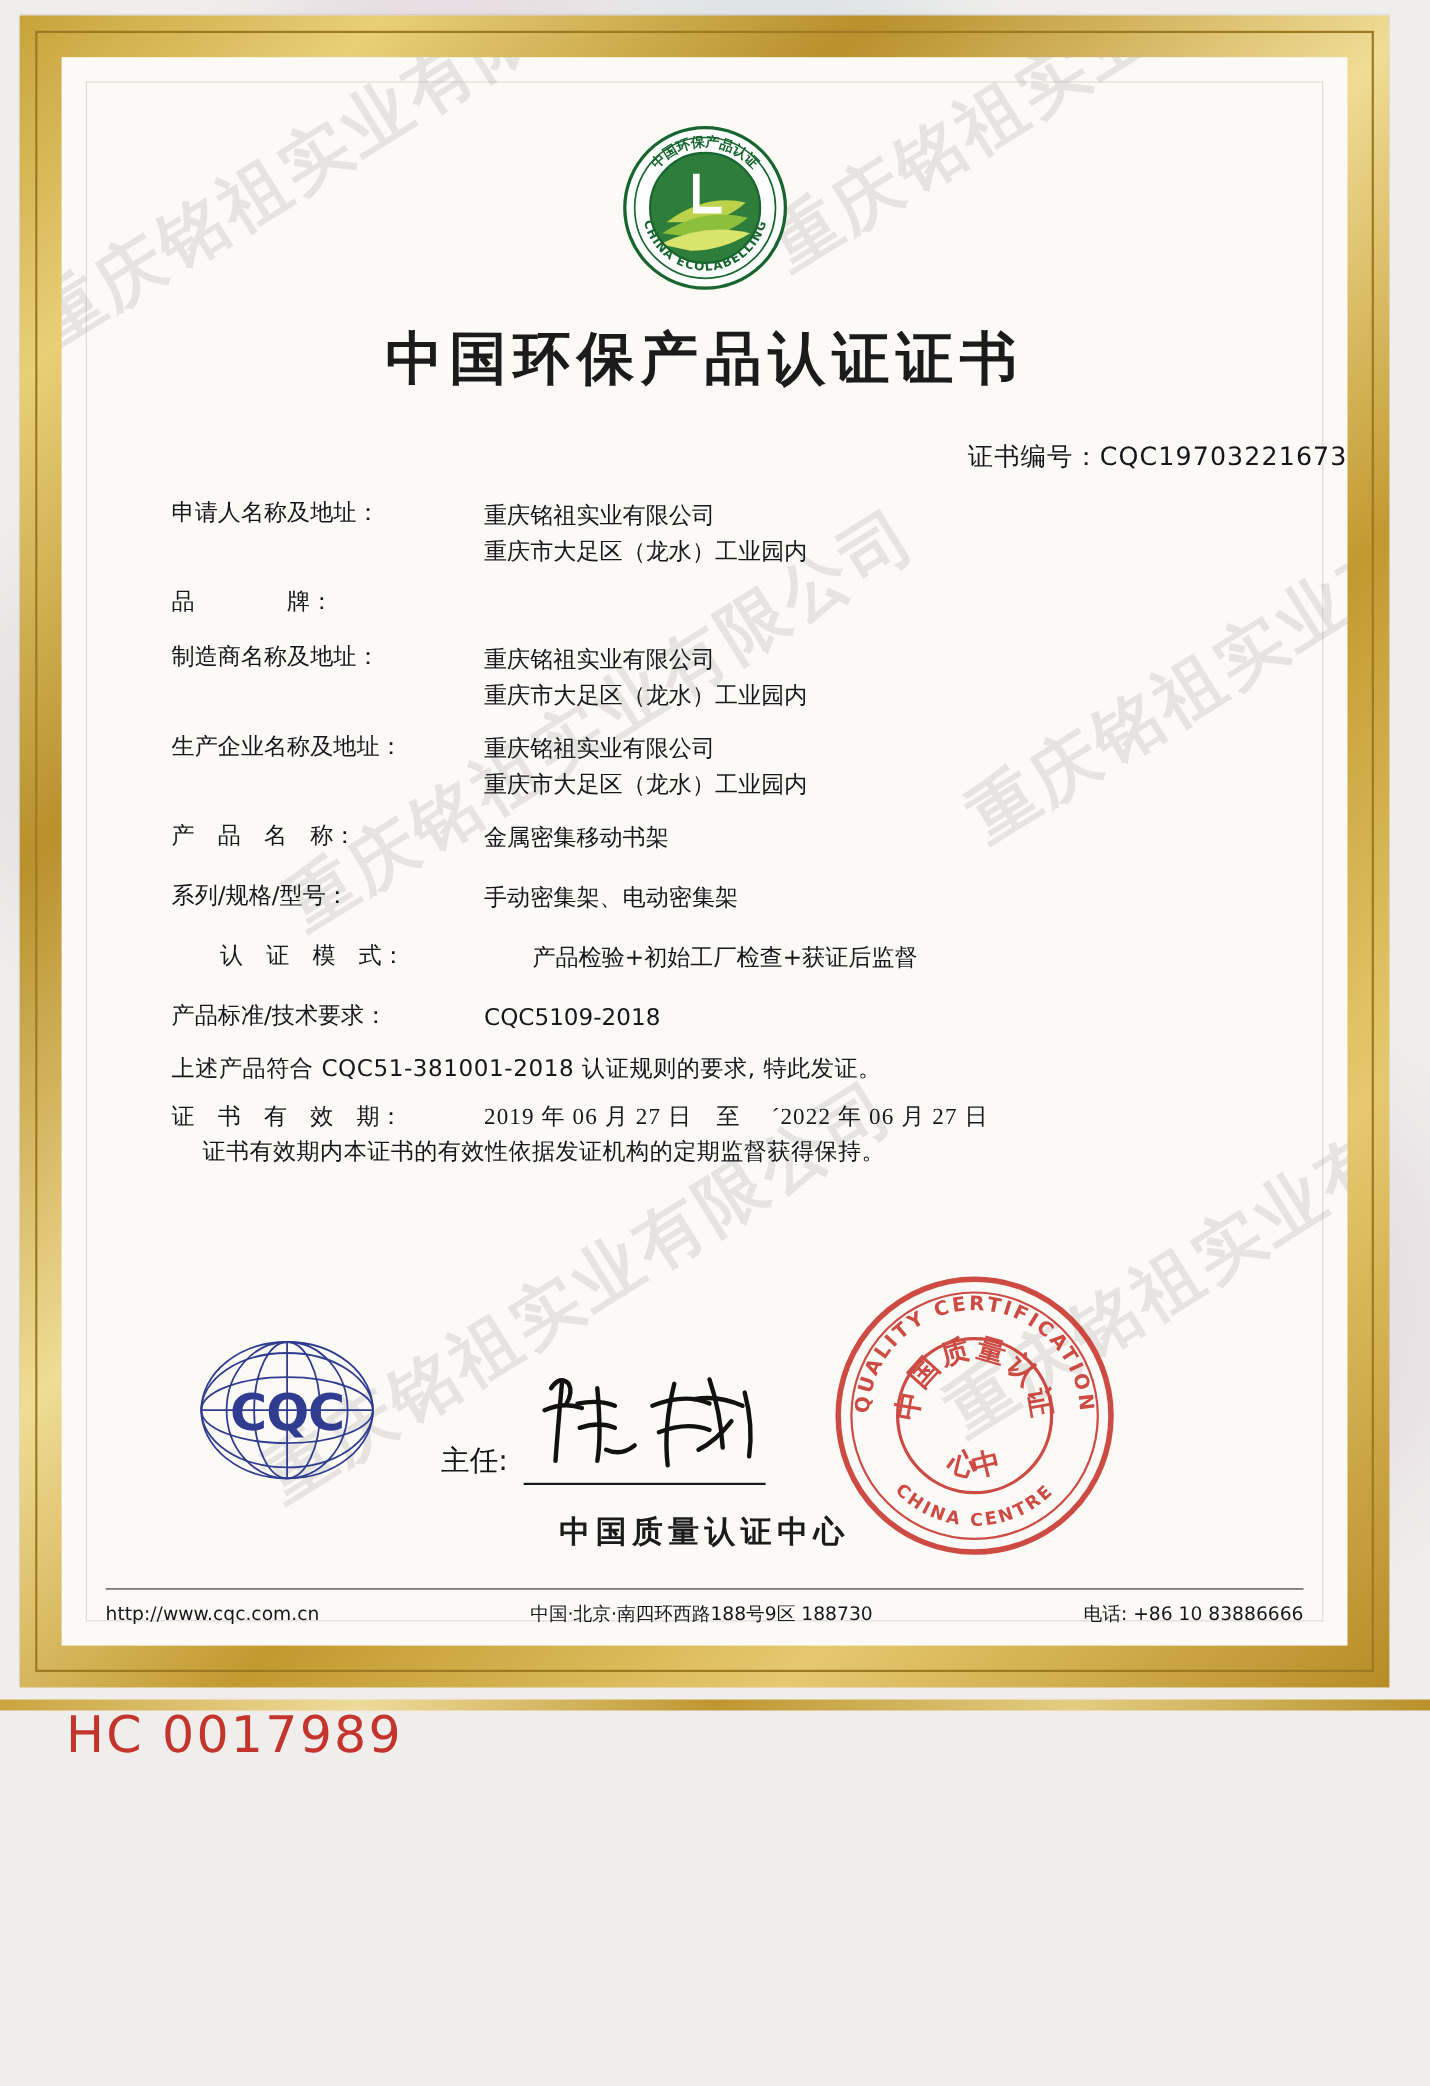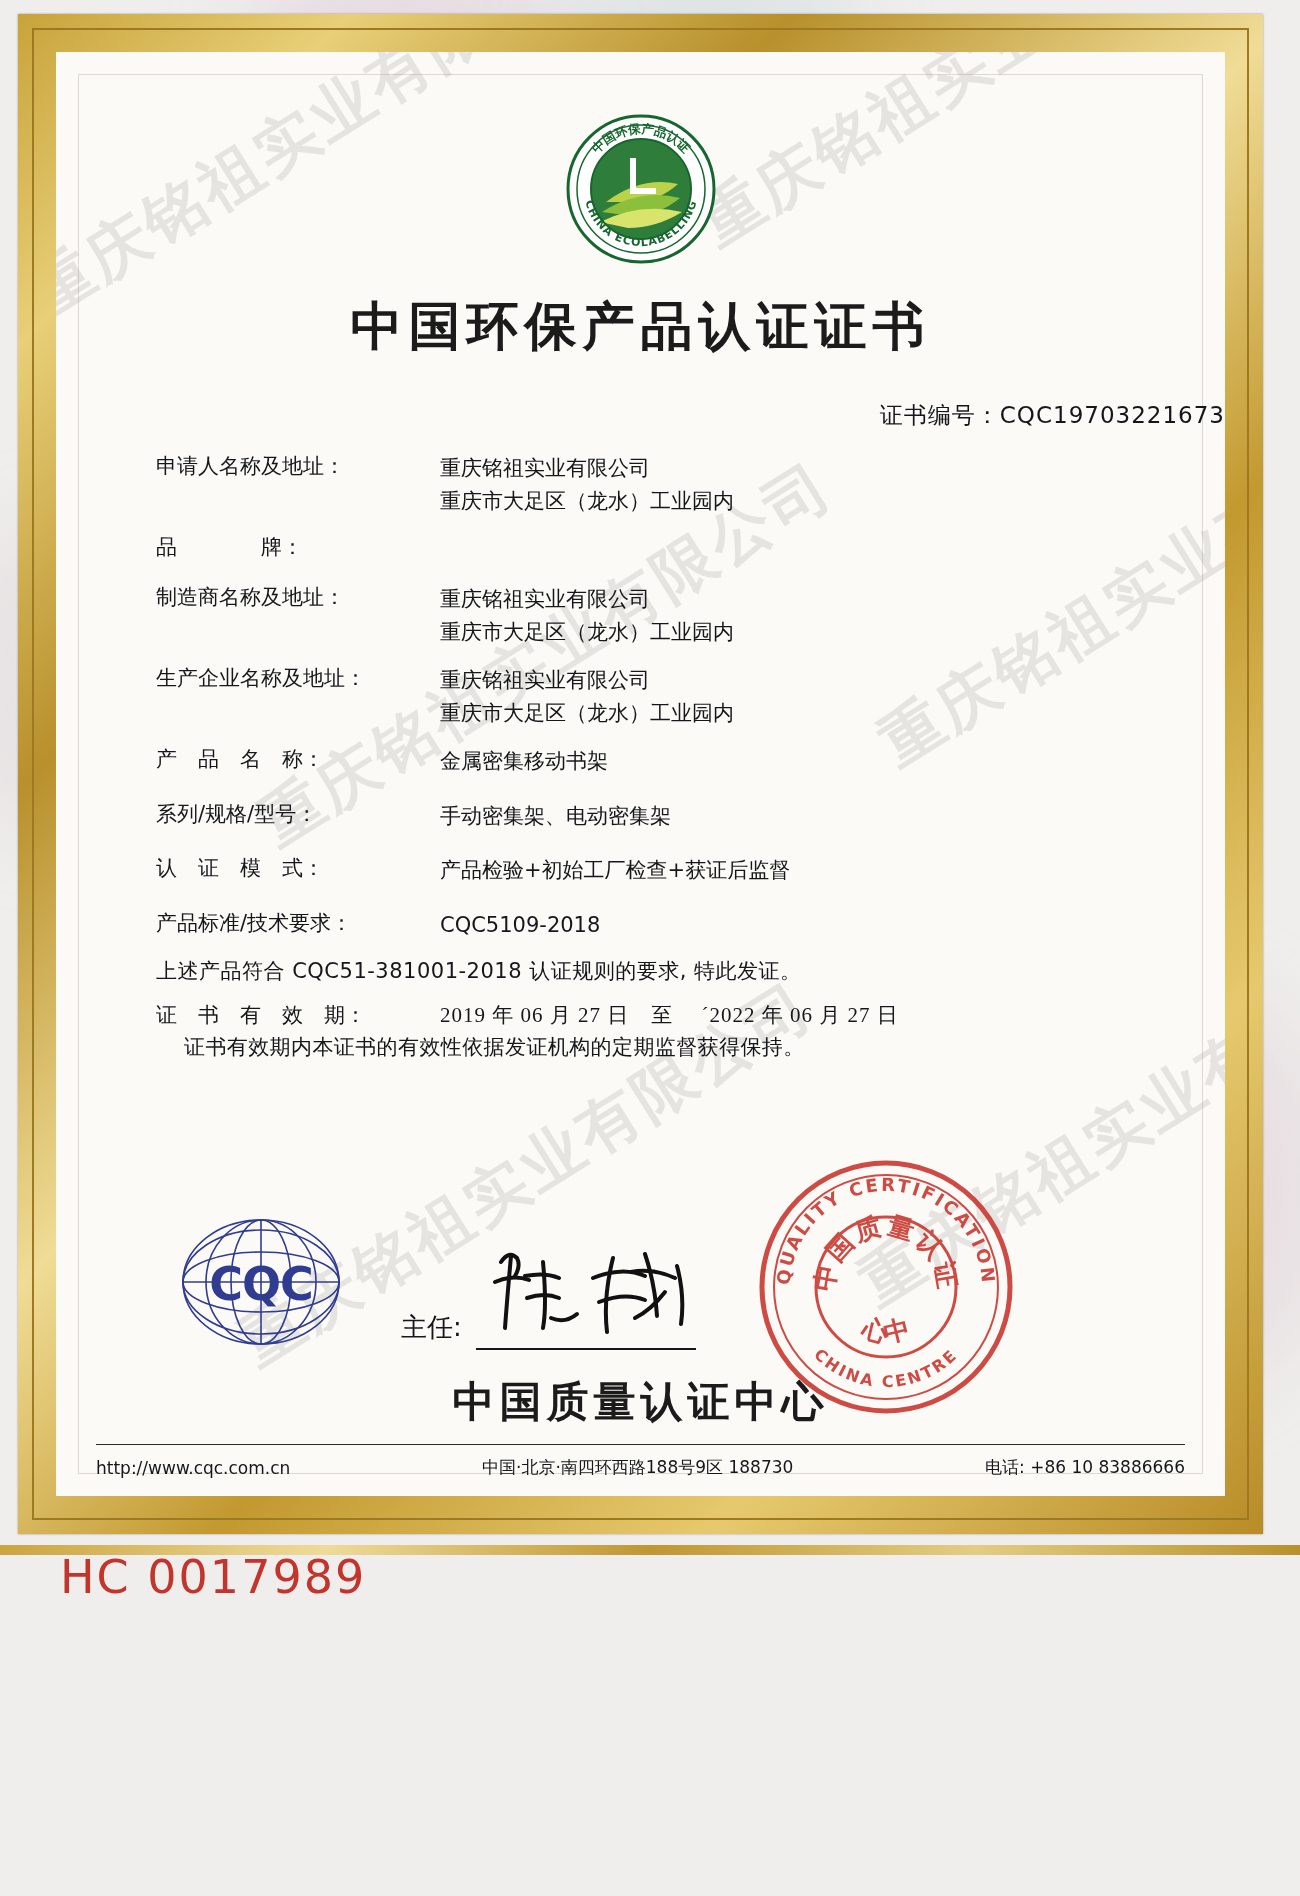--- a/index.html
+++ b/index.html
@@ -225,21 +225,21 @@
   }
 
   
   #org-name {
     position: absolute;
     top: 1322px;
     left: 0;
     width: 100%;
     text-align: center;
     font-family: "DejaVu Sans", sans-serif;
-    font-size: 42px;
+    font-size: 28px;
     font-weight: 700;
     letter-spacing: 5px;
     color: #1b1b1b;
   }
   #footer-rule {
     position: absolute;
     left: 40px;
     right: 40px;
     top: 1392px;
     border-top: 1px solid #2b2b2b;
@@ -362,21 +362,21 @@
         <div class="row" style="margin-bottom:22px;">
           <div class="label">产　品　名　称：</div>
           <div class="value">金属密集移动书架</div>
         </div>
 
         <div class="row" style="margin-bottom:22px;">
           <div class="label">系列/规格/型号：</div>
           <div class="value">手动密集架、电动密集架</div>
         </div>
 
-        <div class="row" style="margin-bottom:22px;">
+        <div class="row" style="margin-bottom:22px;margin-left:44px;">
           <div class="label">认　证　模　式：</div>
           <div class="value">产品检验+初始工厂检查+获证后监督</div>
         </div>
 
         <div class="row" style="">
           <div class="label">产品标准/技术要求：</div>
           <div class="value">CQC5109-2018</div>
         </div>
 
         <div class="para">上述产品符合 CQC51-381001-2018 认证规则的要求, 特此发证。</div>

